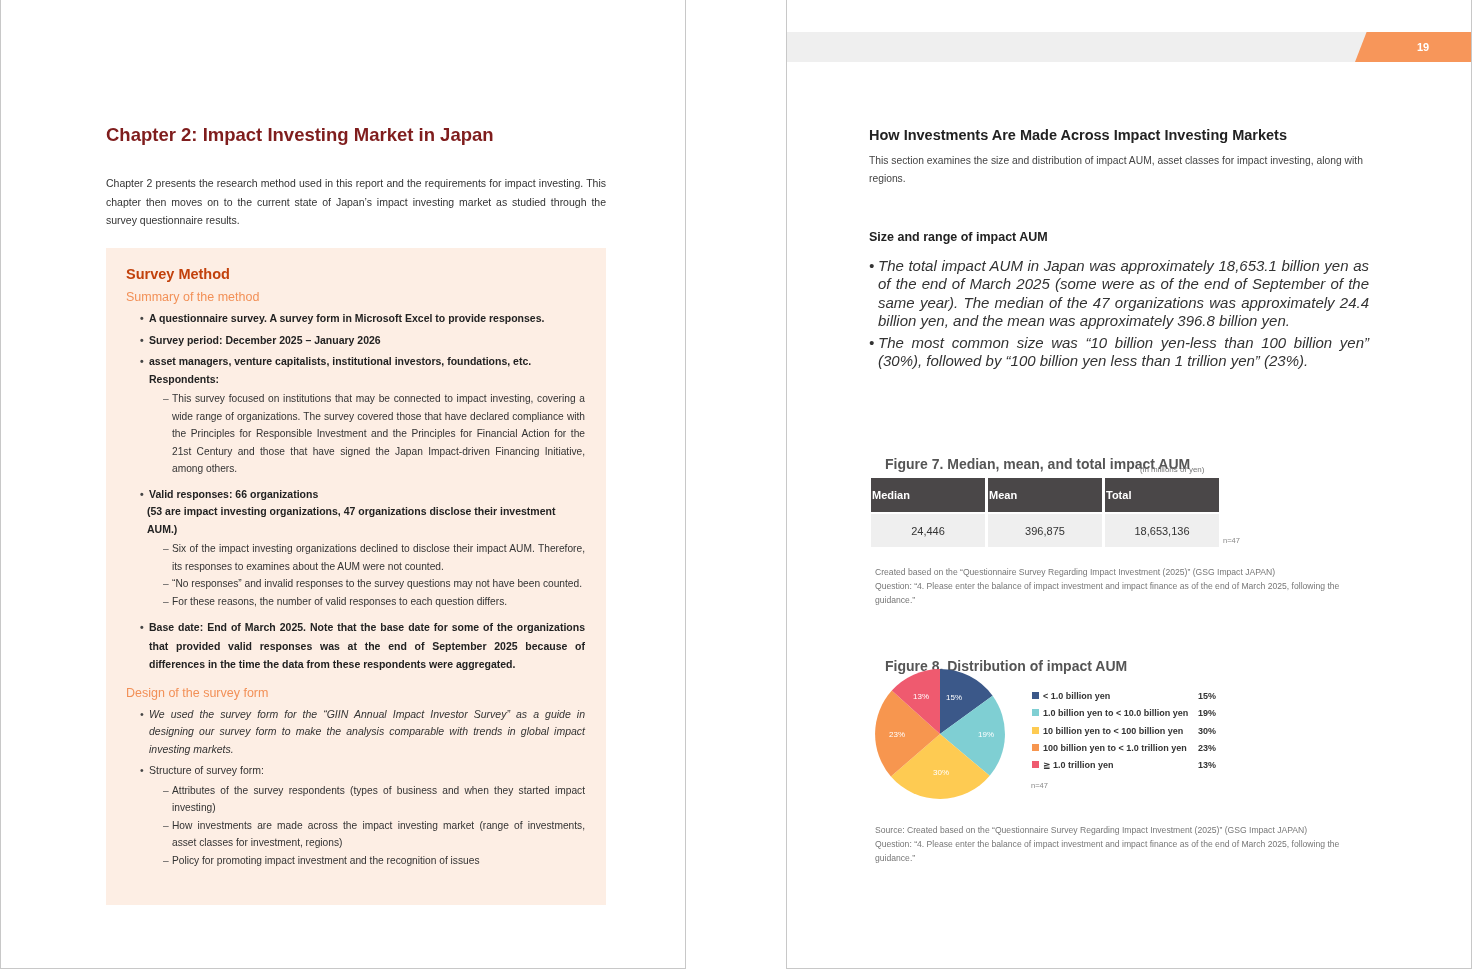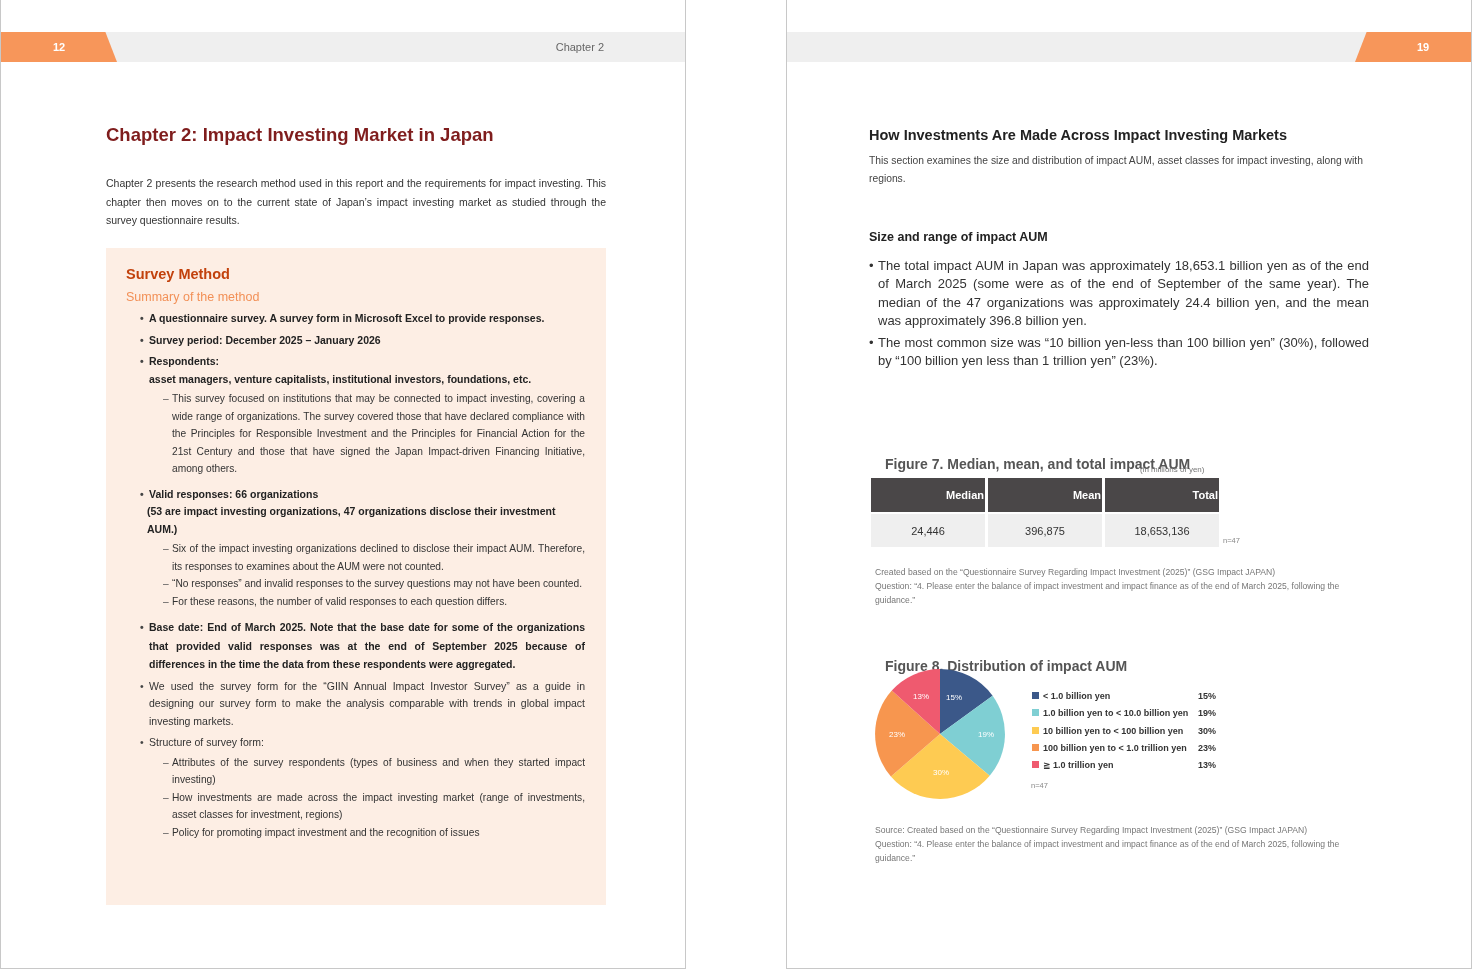--- a/index.html
+++ b/index.html
@@ -48,82 +48,79 @@
   .blist > li::before { content: "\2022"; position: absolute; left: 14px; top: 0; color: #444; }
   .blist > li.bold { font-weight: bold; }
   .sub { list-style: none; margin: 2px 0 0 0; padding: 0; font-weight: normal; }
   .sub li { position: relative; padding-left: 23px; font-size: 10.2px; line-height: 17.5px; color: #333; text-align: justify; }
   .sub li::before { content: "\2013"; position: absolute; left: 14px; top: 0; color: #555; }
 
   .r-title { position: absolute; left: 82px; top: 127px; margin: 0; font-size: 14.5px; font-weight: bold; color: #222; }
   .r-intro { position: absolute; left: 82px; top: 152px; width: 500px; margin: 0; font-size: 10.3px; line-height: 18px; color: #444; }
   .r-sub { position: absolute; left: 82px; top: 230px; margin: 0; font-size: 12.5px; font-weight: bold; color: #222; }
   .r-bullets { position: absolute; left: 82px; top: 257px; width: 500px; list-style: none; margin: 0; padding: 0; }
-  .r-bullets li { position: relative; padding-left: 9px; font-size: 13px; line-height: 18.3px; color: #333; text-align: justify; margin-bottom: 4px; }
+  .r-bullets li { position: relative; padding-left: 9px; font-size: 15px; line-height: 18.3px; color: #333; text-align: justify; margin-bottom: 4px; font-style: italic; }
   .r-bullets li::before { content: "\2022"; position: absolute; left: 0; top: 0; }
 
   .fig-title { position: absolute; left: 82px; margin: 16px; font-size: 14px; font-weight: bold; color: #555; }
   .unit { position: absolute; left: 353px; top: 465px; font-size: 8px; color: #777; }
   table.aum { position: absolute; left: 81px; top: 478px; border-collapse: separate; border-spacing: 3px 0; }
   table.aum th {
     width: 112px; height: 32px; background: #4a4748; color: #fff; font-size: 11px; font-weight: bold;
-    text-align: right; border-bottom: 2px solid #fff;
+    text-align: left; border-bottom: 2px solid #fff;
   }
   table.aum td { height: 31px; background: #efefef; color: #333; font-size: 11px; text-align: center; }
   .n1 { position: absolute; left: 436px; top: 536px; font-size: 7.5px; color: #888; }
   .src { position: absolute; left: 82px; width: 505px; margin: 6px; font-size: 8.6px; line-height: 14px; color: #777; }
 
   .pie { position: absolute; left: 87px; top: 668px; }
   .legend { position: absolute; left: 244px; top: 689px; list-style: none; margin: 0; padding: 0; width: 185px; font-weight: bold; }
   .legend li { position: relative; height: 17.3px; font-size: 9px; color: #333; }
   .legend .sw { position: absolute; left: 1px; top: 3px; width: 7px; height: 7px; }
   .legend .lbl { position: absolute; left: 12px; top: 0; line-height: 14px; }
   .legend .pct { position: absolute; right: 0; top: 0; line-height: 14px; }
   .n2 { position: absolute; left: 244px; top: 781px; font-size: 7.5px; color: #888; }
   .pie text { font-family: "Liberation Sans", sans-serif; font-size: 8px; fill: #fff; }
 </style>
 </head>
 <body>
 
 <div class="page" id="page-left">
-  <div class="hdr">
-    <div class="tab"><span>12</span></div>
-    <div class="hdr-chapter">Chapter 2</div>
-  </div>
 
   <h1 class="ch-title">Chapter 2: Impact Investing Market in Japan</h1>
   <p class="intro">Chapter 2 presents the research method used in this report and the requirements for impact investing. This chapter then moves on to the current state of Japan’s impact investing market as studied through the survey questionnaire results.</p>
 
   <div class="box">
     <h2>Survey Method</h2>
     <h3>Summary of the method</h3>
     <ul class="blist">
       <li class="bold">A questionnaire survey. A survey form in Microsoft Excel to provide responses.</li>
       <li class="bold">Survey period: December 2025 – January 2026</li>
       <li class="bold">
+        <div>asset managers, venture capitalists, institutional investors, foundations, etc.</div>
         <div>Respondents:</div>
-        <div>asset managers, venture capitalists, institutional investors, foundations, etc.</div>
         <ul class="sub">
           <li>This survey focused on institutions that may be connected to impact investing, covering a wide range of organizations. The survey covered those that have declared compliance with the Principles for Responsible Investment and the Principles for Financial Action for the 21st Century and those that have signed the Japan Impact-driven Financing Initiative, among others.</li>
         </ul>
       </li>
       <li class="bold" style="margin-top:8px;">
         <div>Valid responses: 66 organizations</div>
         <div style="margin-left:-2px;">(53 are impact investing organizations, 47 organizations disclose their investment AUM.)</div>
         <ul class="sub">
           <li>Six of the impact investing organizations declined to disclose their impact AUM. Therefore, its responses to examines about the AUM were not counted.</li>
           <li>“No responses” and invalid responses to the survey questions may not have been counted.</li>
           <li>For these reasons, the number of valid responses to each question differs.</li>
         </ul>
       </li>
       <li class="bold" style="margin-top:8px; line-height:18.5px; text-align:justify;">Base date: End of March 2025. Note that the base date for some of the organizations that provided valid responses was at the end of September 2025 because of differences in the time the data from these respondents were aggregated.</li>
     </ul>
 
+    <h3 style="margin-top:12px;">Design of the survey form</h3>
     <ul class="blist">
-      <li style="color:#333; text-align:justify;">We used the survey form for the “GIIN Annual Impact Investor Survey” as a guide in designing our survey form to make the analysis comparable with trends in global impact investing markets.</li>
+      <li style="color:#333; text-align:justify;font-style:italic;">We used the survey form for the “GIIN Annual Impact Investor Survey” as a guide in designing our survey form to make the analysis comparable with trends in global impact investing markets.</li>
       <li style="color:#333; margin-top:4px;">
         <div>Structure of survey form:</div>
         <ul class="sub">
           <li>Attributes of the survey respondents (types of business and when they started impact investing)</li>
           <li>How investments are made across the impact investing market (range of investments, asset classes for investment, regions)</li>
           <li>Policy for promoting impact investment and the recognition of issues</li>
         </ul>
       </li>
     </ul>
   </div>

